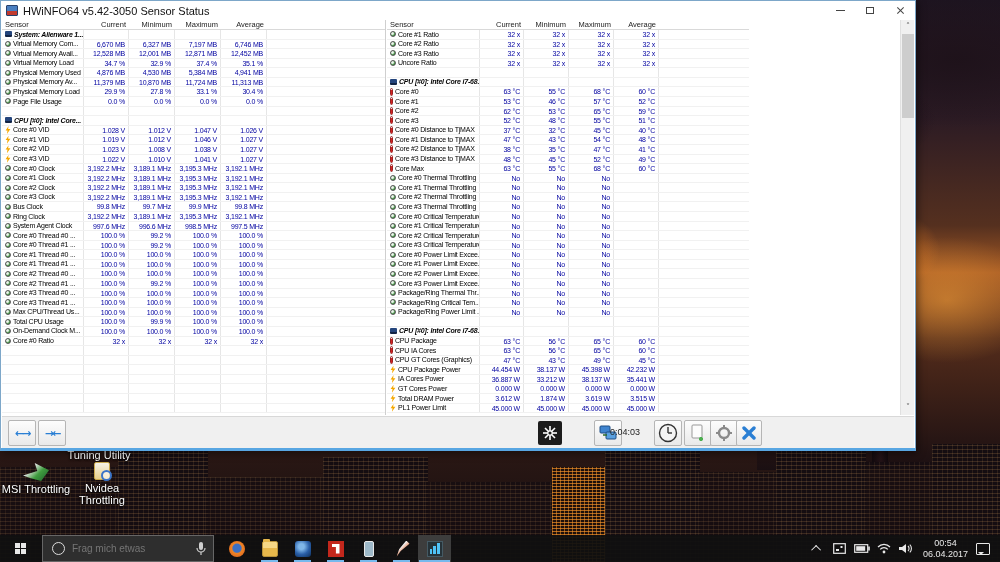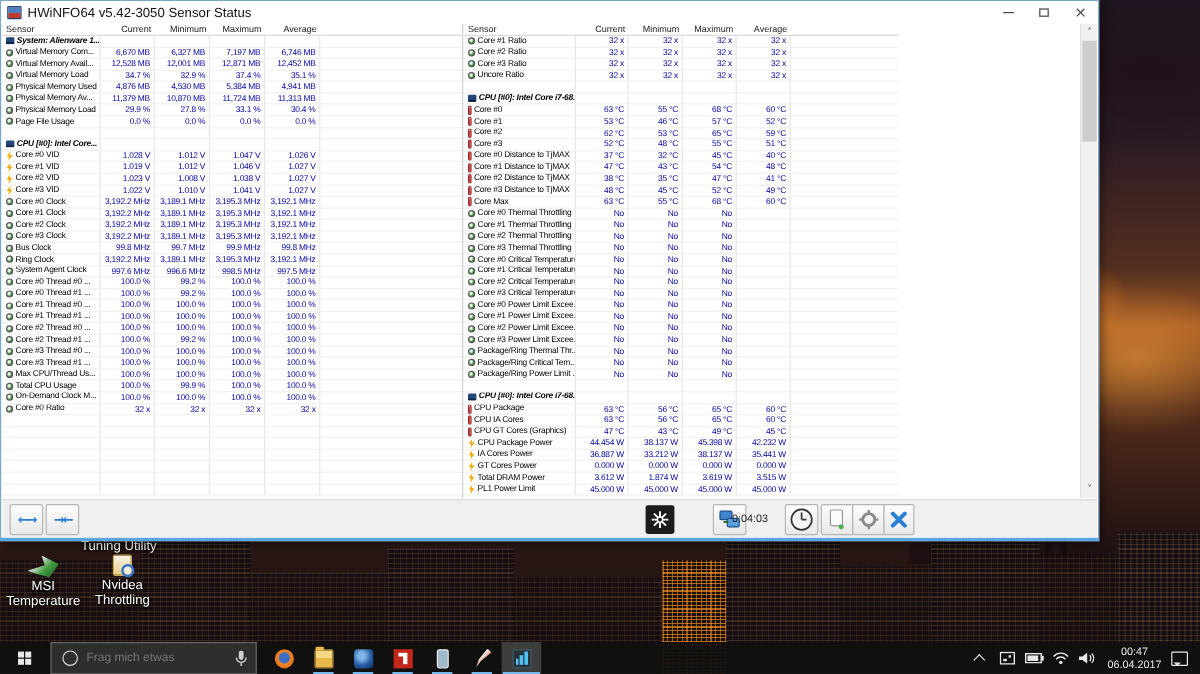--- a/index.html
+++ b/index.html
@@ -139,21 +139,21 @@
   <div class="bldg" style="left:776px;width:90px;height:130px;"></div>
   <div class="bldg dim" style="left:864px;width:70px;height:100px;"></div>
   <div class="bldg" style="left:932px;width:68px;height:118px;"></div>
 </div>
 
 <div class="dicon" style="left:61px;top:449px;">
   <span>Tuning Utility</span>
 </div>
 <div class="dicon" style="left:-2px;top:463px;">
   <span class="glyph glyph-jet"></span>
-  <span>MSI Temperature</span>
+  <span>MSI Throttling</span>
 </div>
 <div class="dicon" style="left:64px;top:462px;">
   <span class="glyph glyph-inspector"></span>
   <span>Nvidea Throttling</span>
 </div>
 
 <div class="window">
   <div class="titlebar">
     <span class="appicon"></span>
     <span class="title">HWiNFO64 v5.42-3050 Sensor Status</span>
@@ -1189,18 +1189,18 @@
         </svg>
     </span>
     <span class="trayicon">
       <svg width="13" height="11" viewBox="0 0 13 11">
           <polygon points="0,4 3,4 7,1 7,10 3,7 0,7" fill="#e8e8e8"></polygon>
           <path d="M9 3 a3.5 3.5 0 0 1 0 5" fill="none" stroke="#e8e8e8" stroke-width="1.1"></path>
           <path d="M10.8 1.6 a5.5 5.5 0 0 1 0 7.8" fill="none" stroke="#e8e8e8" stroke-width="1.1"></path>
         </svg>
     </span>
     <div class="clockblock">
-      <div>00:47</div>
+      <div>00:54</div>
       <div>06.04.2017</div>
     </div>
     <span class="bubble"></span>
   </div>
 </div>
 
 </body></html>

